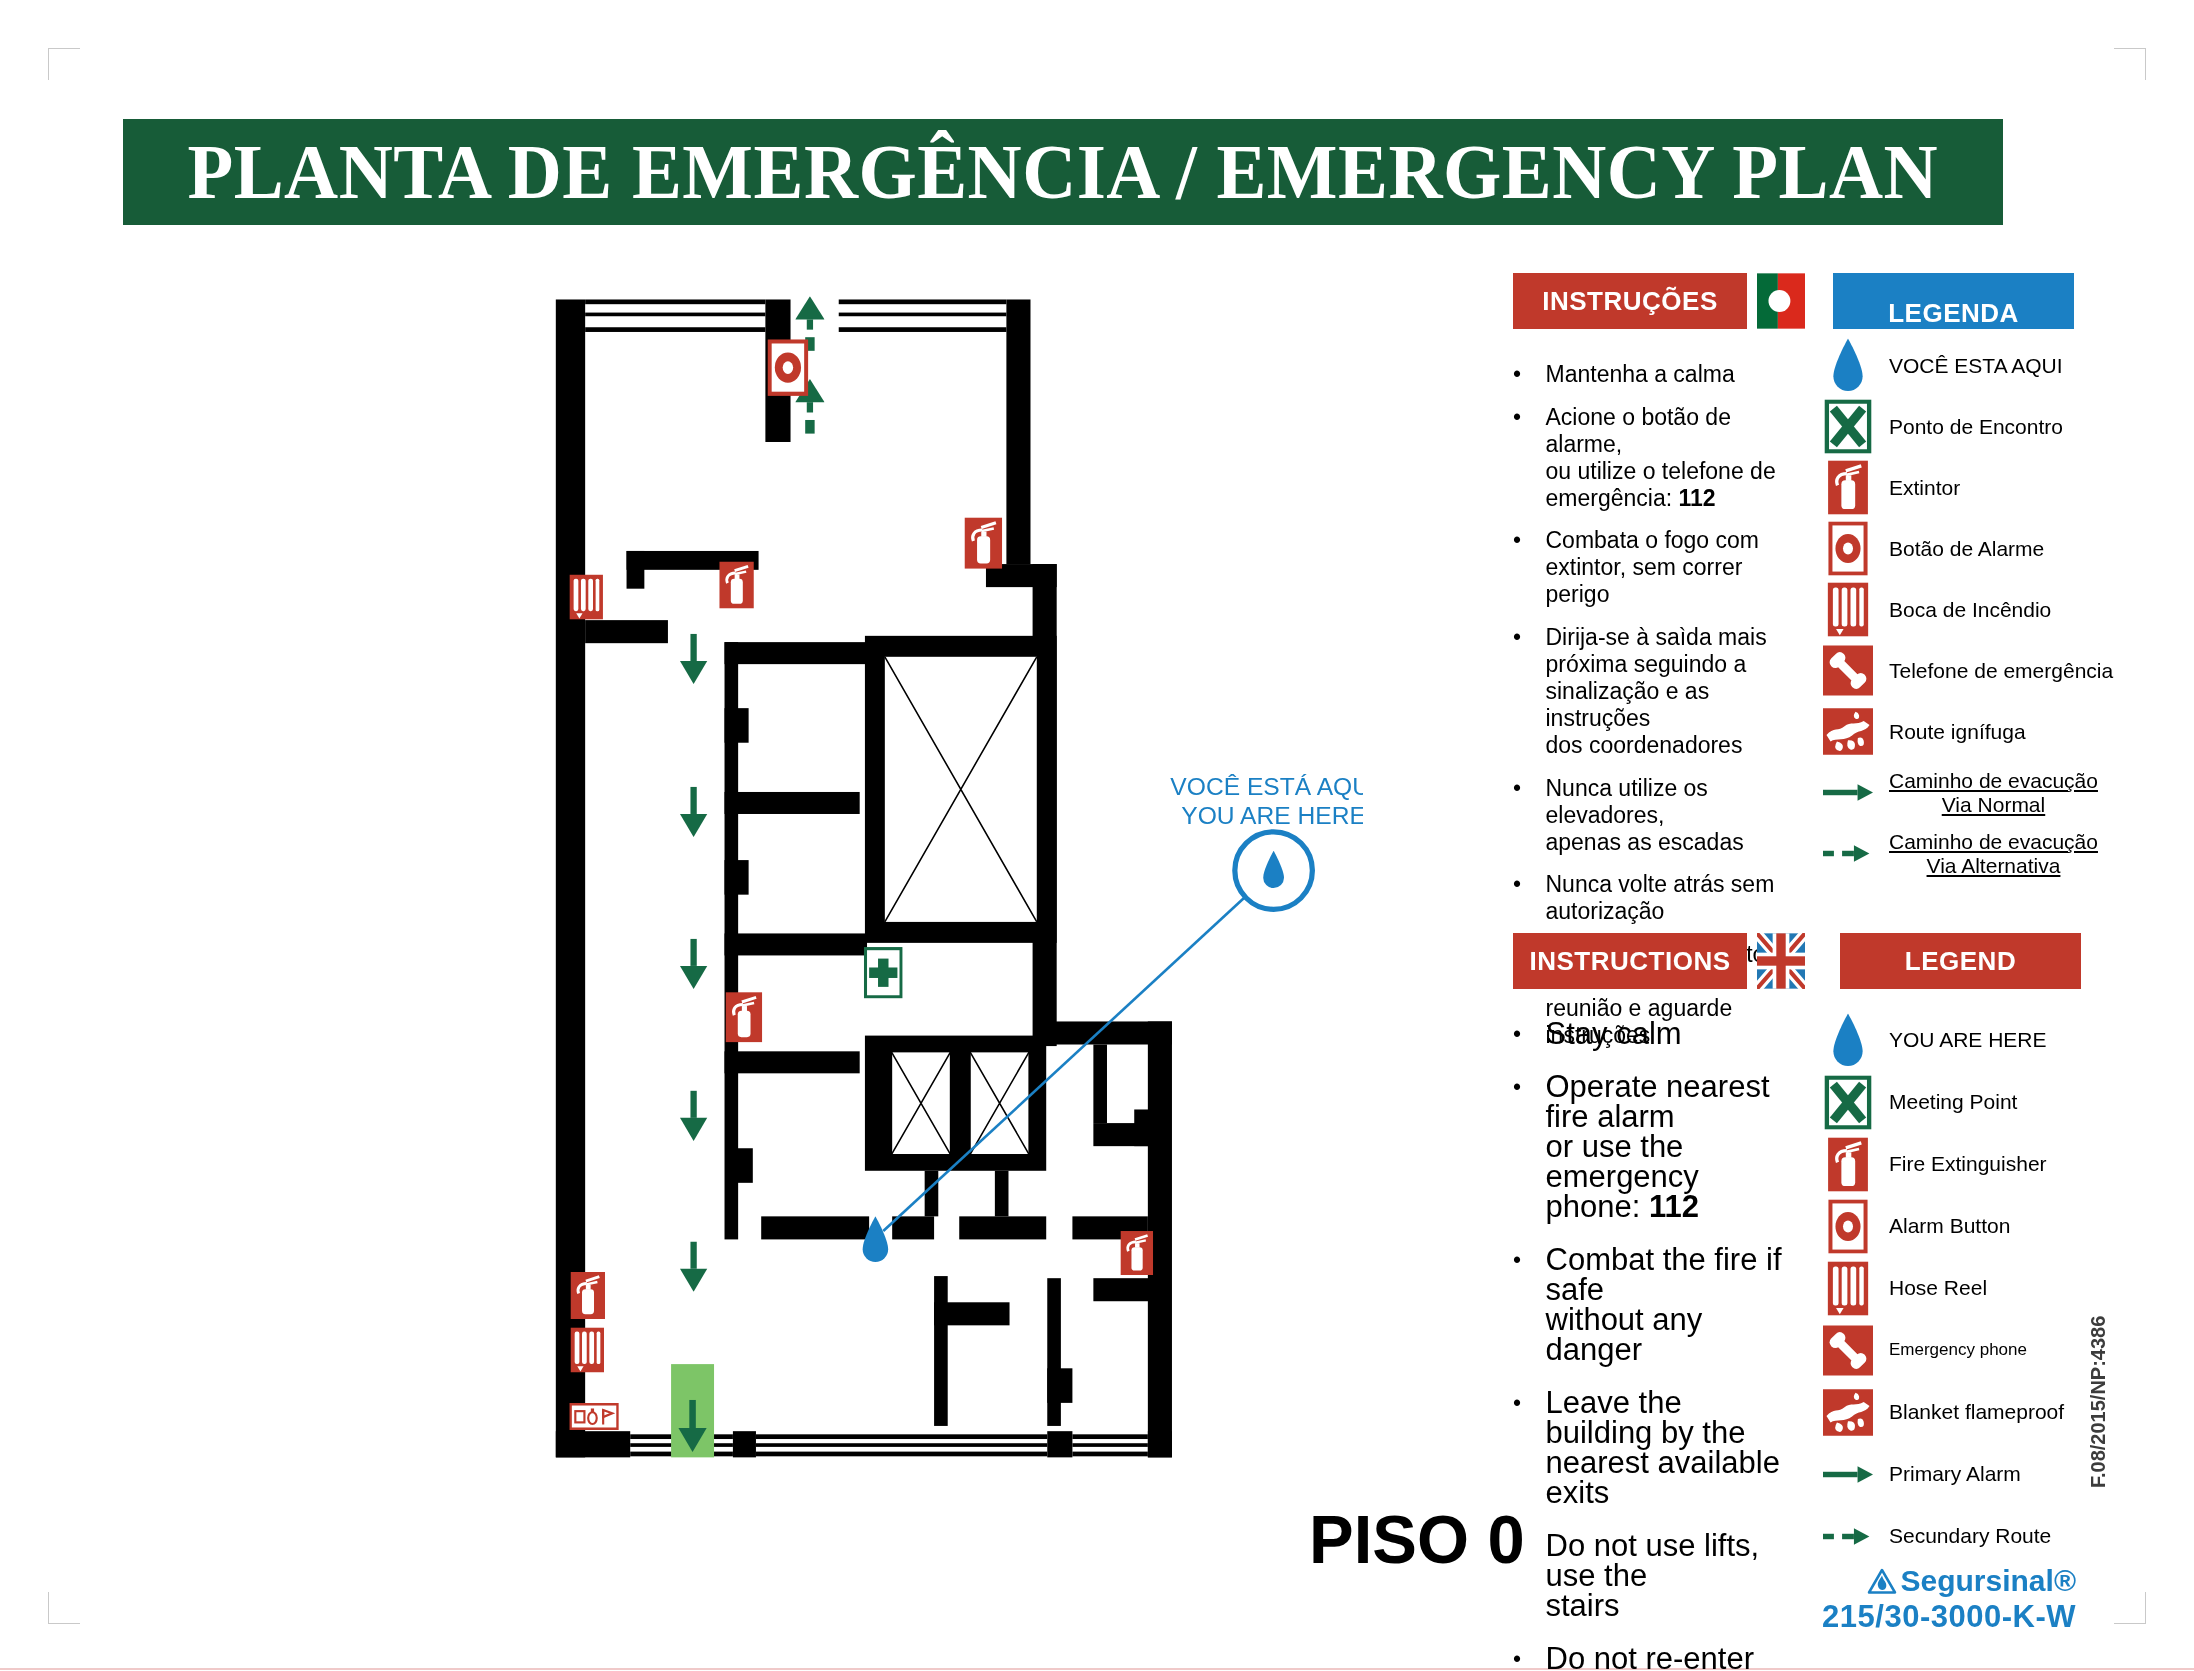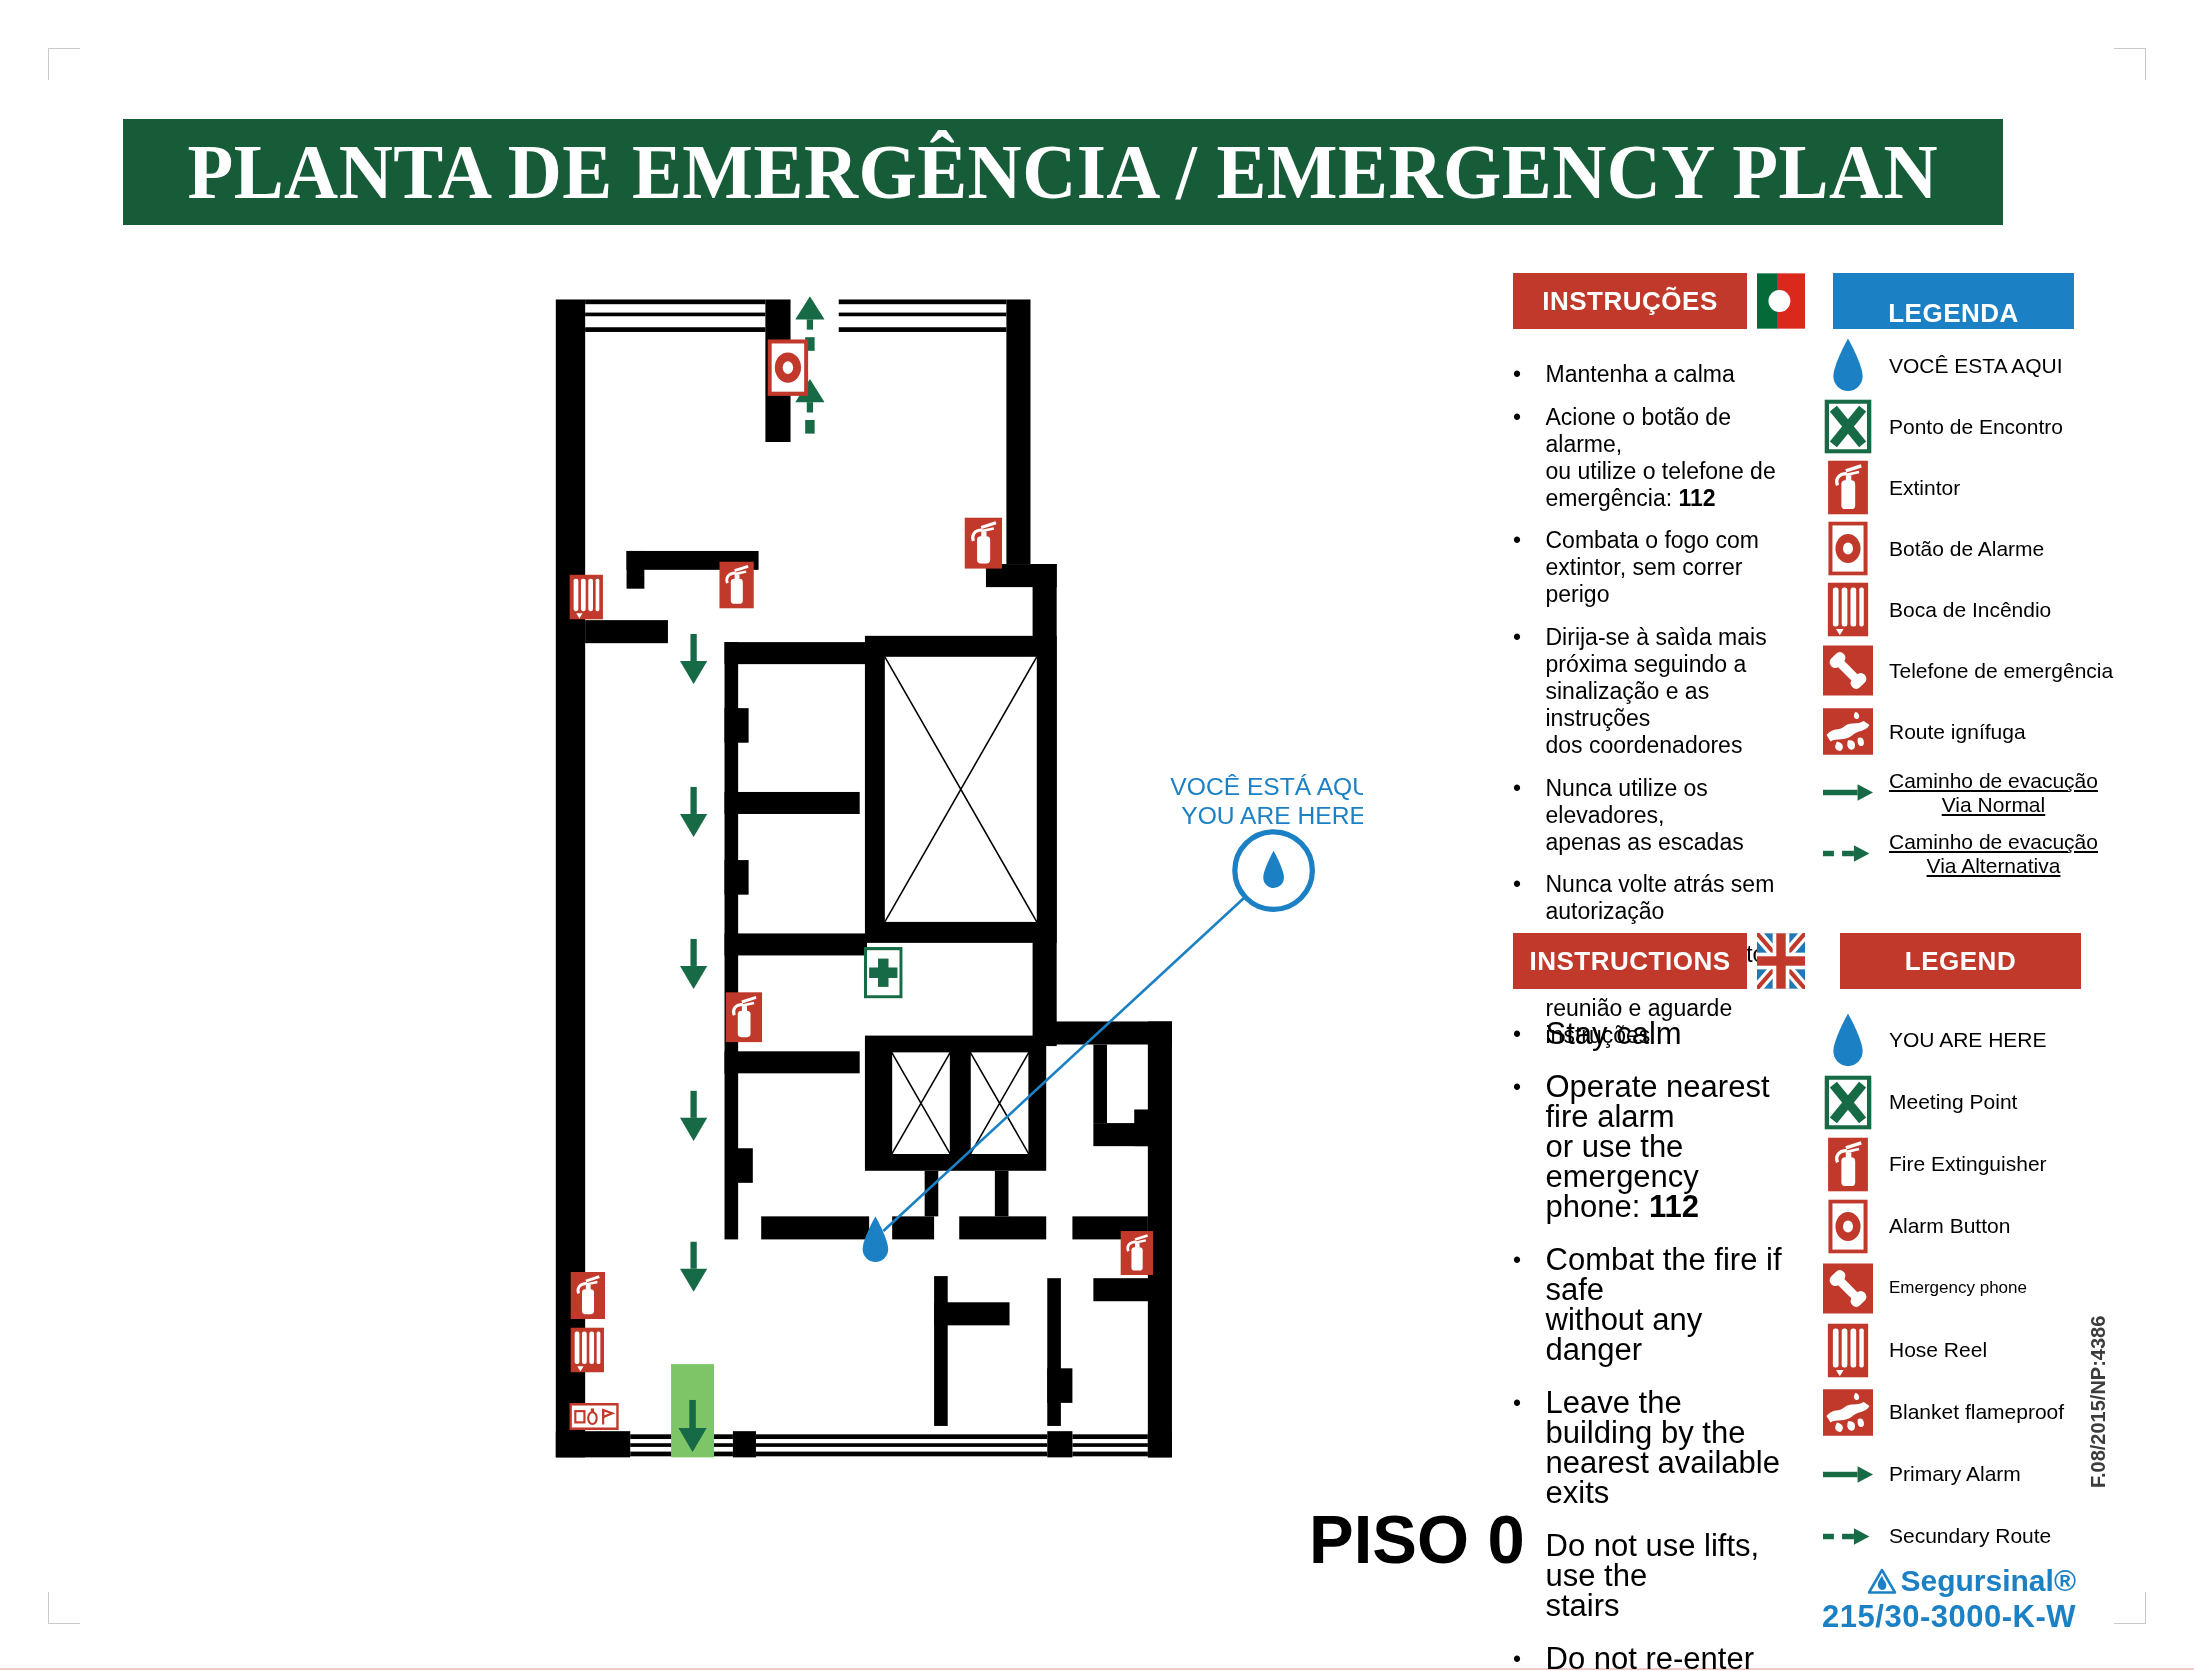--- a/index.html
+++ b/index.html
@@ -466,30 +466,30 @@
 
     <div class="legend-row">
       <svg class="legend-icon" viewBox="0 0 96 104" width="50" height="55">
         <use href="#sym-alarm"></use>
       </svg>
       <div class="legend-label">Alarm Button</div>
     </div>
 
     <div class="legend-row">
       <svg class="legend-icon" viewBox="0 0 96 104" width="50" height="55">
+        <use href="#sym-hose"></use>
+      </svg>
+      <div class="legend-label">Hose Reel</div>
+    </div>
+
+    <div class="legend-row">
+      <svg class="legend-icon" viewBox="0 0 96 104" width="50" height="55">
         <use href="#sym-phone"></use>
       </svg>
       <div class="legend-label small">Emergency phone</div>
-    </div>
-
-    <div class="legend-row">
-      <svg class="legend-icon" viewBox="0 0 96 104" width="50" height="55">
-        <use href="#sym-hose"></use>
-      </svg>
-      <div class="legend-label">Hose Reel</div>
     </div>
 
     <div class="legend-row">
       <svg class="legend-icon" viewBox="0 0 96 104" width="50" height="55">
         <use href="#sym-blanket"></use>
       </svg>
       <div class="legend-label">Blanket flameproof</div>
     </div>
 
     <div class="legend-row">

